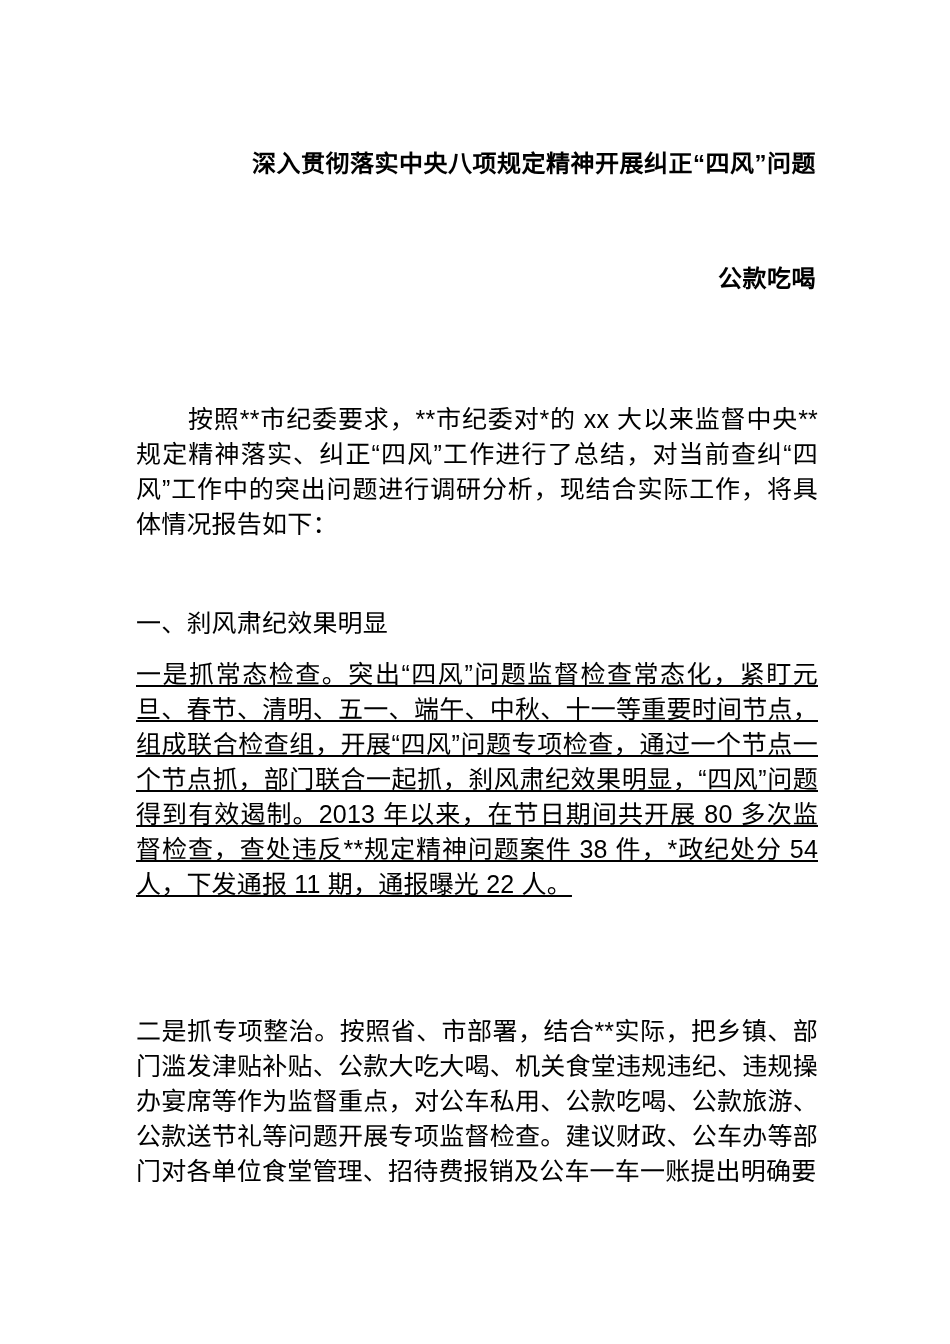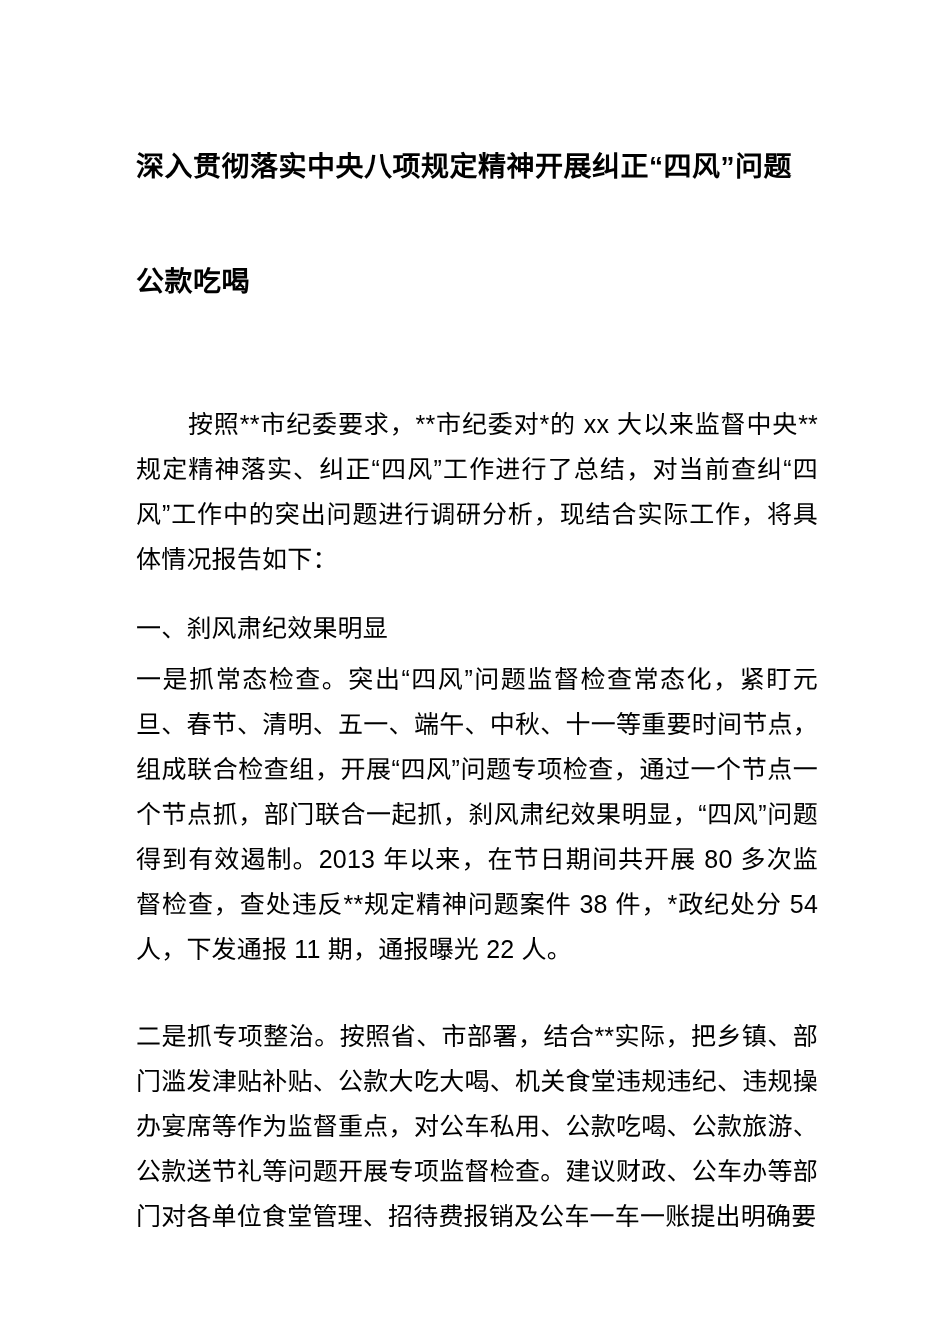--- a/index.html
+++ b/index.html
@@ -27,23 +27,23 @@
 
   .doc-body {
     position: absolute;
     left: 136px;
     top: 0;
     width: 680px;
   }
 
   
   .doc-title {
-    font-size: 28px;
+    font-size: 24px;
     font-weight: bold;
-    text-align: left;
+    text-align: right;
     letter-spacing: 0.5px;
     line-height: 1.2;
     white-space: nowrap;
   }
 
   .title-line-1 {
     position: absolute;
     left: 0;
     top: 150px;
     width: 680px;
@@ -55,34 +55,34 @@
     top: 265px;
     width: 680px;
   }
 
   
   .body-block {
     position: absolute;
     left: 0;
     width: 682px;
     font-size: 25px;
-    line-height: 45px;
+    line-height: 35px;
     text-align: justify;
     text-justify: inter-ideograph;
     letter-spacing: 0.2px;
     font-weight: normal;
   }
 
   .body-block.indent {
     text-indent: 52px;
   }
 
   .para-intro   { top: 377px; }
   .head-one     { top: 581px; }
-  .para-one     { top: 632px; }
+  .para-one     { top: 632px; text-decoration: underline; }
   .para-two     { top: 989px; }
 
   
   .clip-bottom {
     max-height: 220px;
     overflow: hidden;
   }
 </style>
 </head>
 <body>

